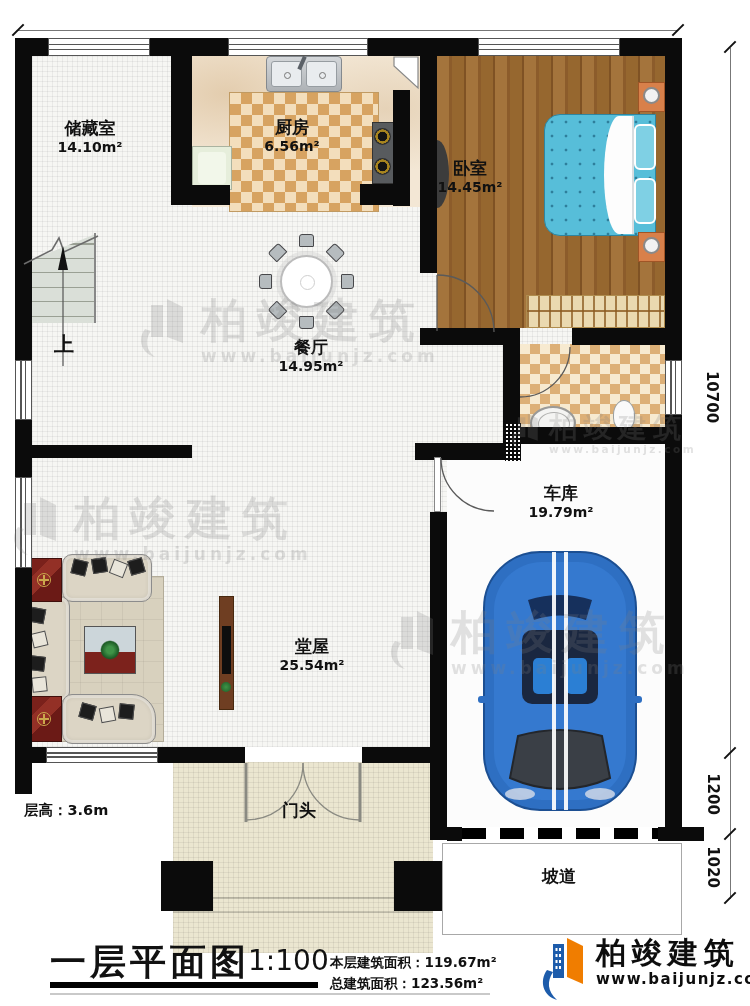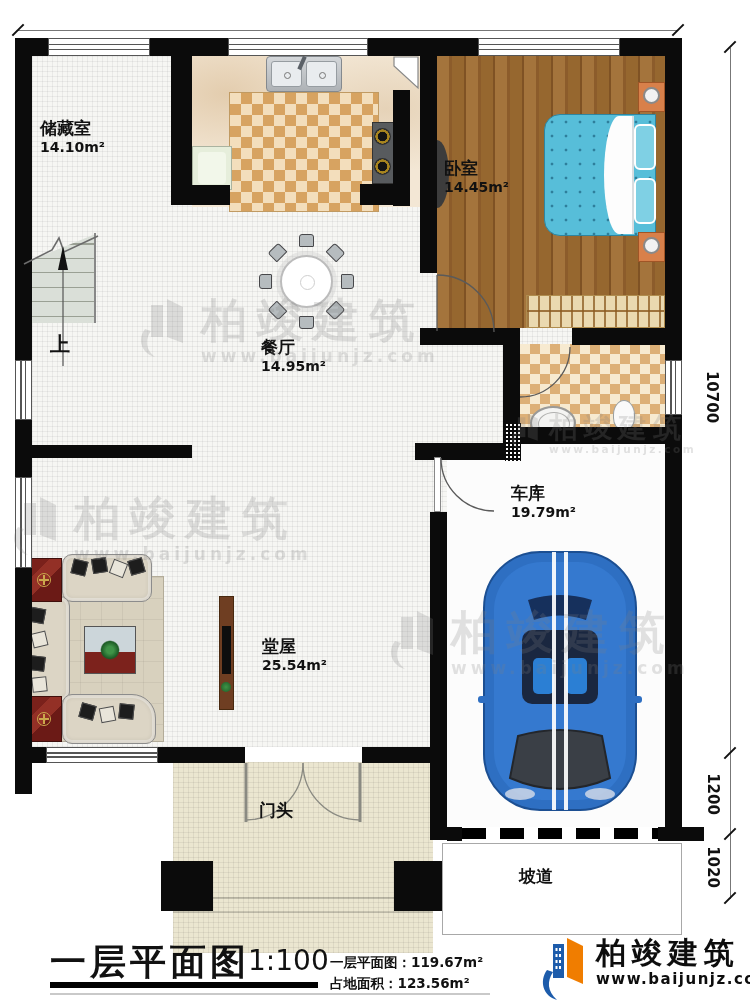--- a/index.html
+++ b/index.html
@@ -25,21 +25,21 @@
   .checker-b{position:absolute;z-index:3;background:repeating-conic-gradient(#ddb077 0% 25%,#f7ead0 0% 50%) 0 0/20px 20px;}
   .marble{position:absolute;z-index:2;background-color:#f3e7d5;
     background-image:radial-gradient(ellipse at 15% 25%,rgba(214,183,142,.55),transparent 45%),
     radial-gradient(ellipse at 55% 75%,rgba(205,172,130,.45),transparent 40%),
     radial-gradient(ellipse at 85% 35%,rgba(210,180,140,.4),transparent 45%);}
   .plain{position:absolute;z-index:2;background:#fcfcfc;}
   .porchfloor{position:absolute;z-index:1;background-color:#ebe6d0;
     background-image:linear-gradient(rgba(0,0,0,.06) 1px,transparent 1px),linear-gradient(90deg,rgba(0,0,0,.06) 1px,transparent 1px);
     background-size:5px 5px;}
   
-  .rlabel{position:absolute;z-index:40;text-align:left;line-height:1.25;}
+  .rlabel{position:absolute;z-index:40;text-align:center;line-height:1.25;}
   .rname{font-size:17px;font-weight:700;}
   .rarea{font-size:14px;font-weight:700;}
   .rlabel.small .rname{font-size:16px;}
   
   .dimline{position:absolute;background:#777;z-index:20;}
   .tick{position:absolute;width:16px;height:2px;background:#111;transform:rotate(-45deg);z-index:21;}
   .dimtext{position:absolute;font-size:15px;font-weight:700;color:#111;z-index:21;text-align:center;}
   
   .sofa{position:absolute;background:#dcd5c5;border:1.5px solid #8c8c8c;border-radius:10px;z-index:5;box-sizing:border-box;
         box-shadow:inset 0 0 0 3px rgba(255,255,255,.35), inset 0 0 6px rgba(0,0,0,.2);}
@@ -234,21 +234,25 @@
     <path d="M394 57 L418 57 L418 88 L394 66 Z" fill="#ffffff" stroke="#888" stroke-width="1.2"></path>
     <path d="M24 264 L52 250 L59 238 L64 252 L98 236" fill="none" stroke="#6c6c6c" stroke-width="1.6"></path>
     <path d="M63 366 L63 262" stroke="#555" stroke-width="1.2"></path>
     <path d="M63 246 L58 270 L68 270 Z" fill="#111"></path>
   </svg>
 
   <div class="rlabel" style="left:40px;top:118px;width:100px;">
     <div class="rname">储藏室</div>
     <div class="rarea">14.10m²</div>
   </div>
-  <div class="rlabel" style="left:444px;top:158px;width:100px;">
+  <div class="rlabel" style="left:242px;top:117px;width:100px;">
+    <div class="rname">厨房</div>
+    <div class="rarea">6.56m²</div>
+  </div>
+  <div class="rlabel" style="left:420px;top:158px;width:100px;">
     <div class="rname">卧室</div>
     <div class="rarea">14.45m²</div>
   </div>
   <div class="rlabel" style="left:261px;top:337px;width:100px;">
     <div class="rname">餐厅</div>
     <div class="rarea">14.95m²</div>
   </div>
   <div class="rlabel" style="left:511px;top:483px;width:100px;">
     <div class="rname">车库</div>
     <div class="rarea">19.79m²</div>
@@ -319,27 +323,28 @@
       <rect x="16" y="8" width="12" height="32" fill="#808080"></rect>
       <path d="M32 2 L48 10 L48 46 L32 40 Z" fill="#808080"></path>
     </svg>
     <div>
       <div class="wm-big">柏竣建筑</div>
       <div class="wm-small">www.baijunjz.com</div>
     </div>
   </div>
 
   <div class="summary">
+    <div>层高：3.6m</div>
   </div>
 
   <div class="tb-title">一层平面图</div>
   <div class="tb-scale">1:100</div>
   <div class="tb-info">
-    <div>一层平面图：119.67m²</div>
-    <div>占地面积：123.56m²</div>
+    <div>本层建筑面积：119.67m²</div>
+    <div>总建筑面积：123.56m²</div>
   </div>
   <div class="tb-rule1"></div>
   <div class="tb-rule2"></div>
 
   <div class="logo">
     <svg width="52" height="66" viewBox="0 0 52 66">
       <path d="M9 34 C1 45 5 60 19 64 C9 55 9 45 15 36 Z" fill="#1d5cab"></path>
       <rect x="15" y="8" width="11" height="34" fill="#1d5cab"></rect>
       <rect x="17.5" y="12" width="2" height="3" fill="#fff"></rect>
         <rect x="21" y="12" width="2" height="3" fill="#fff"></rect>

